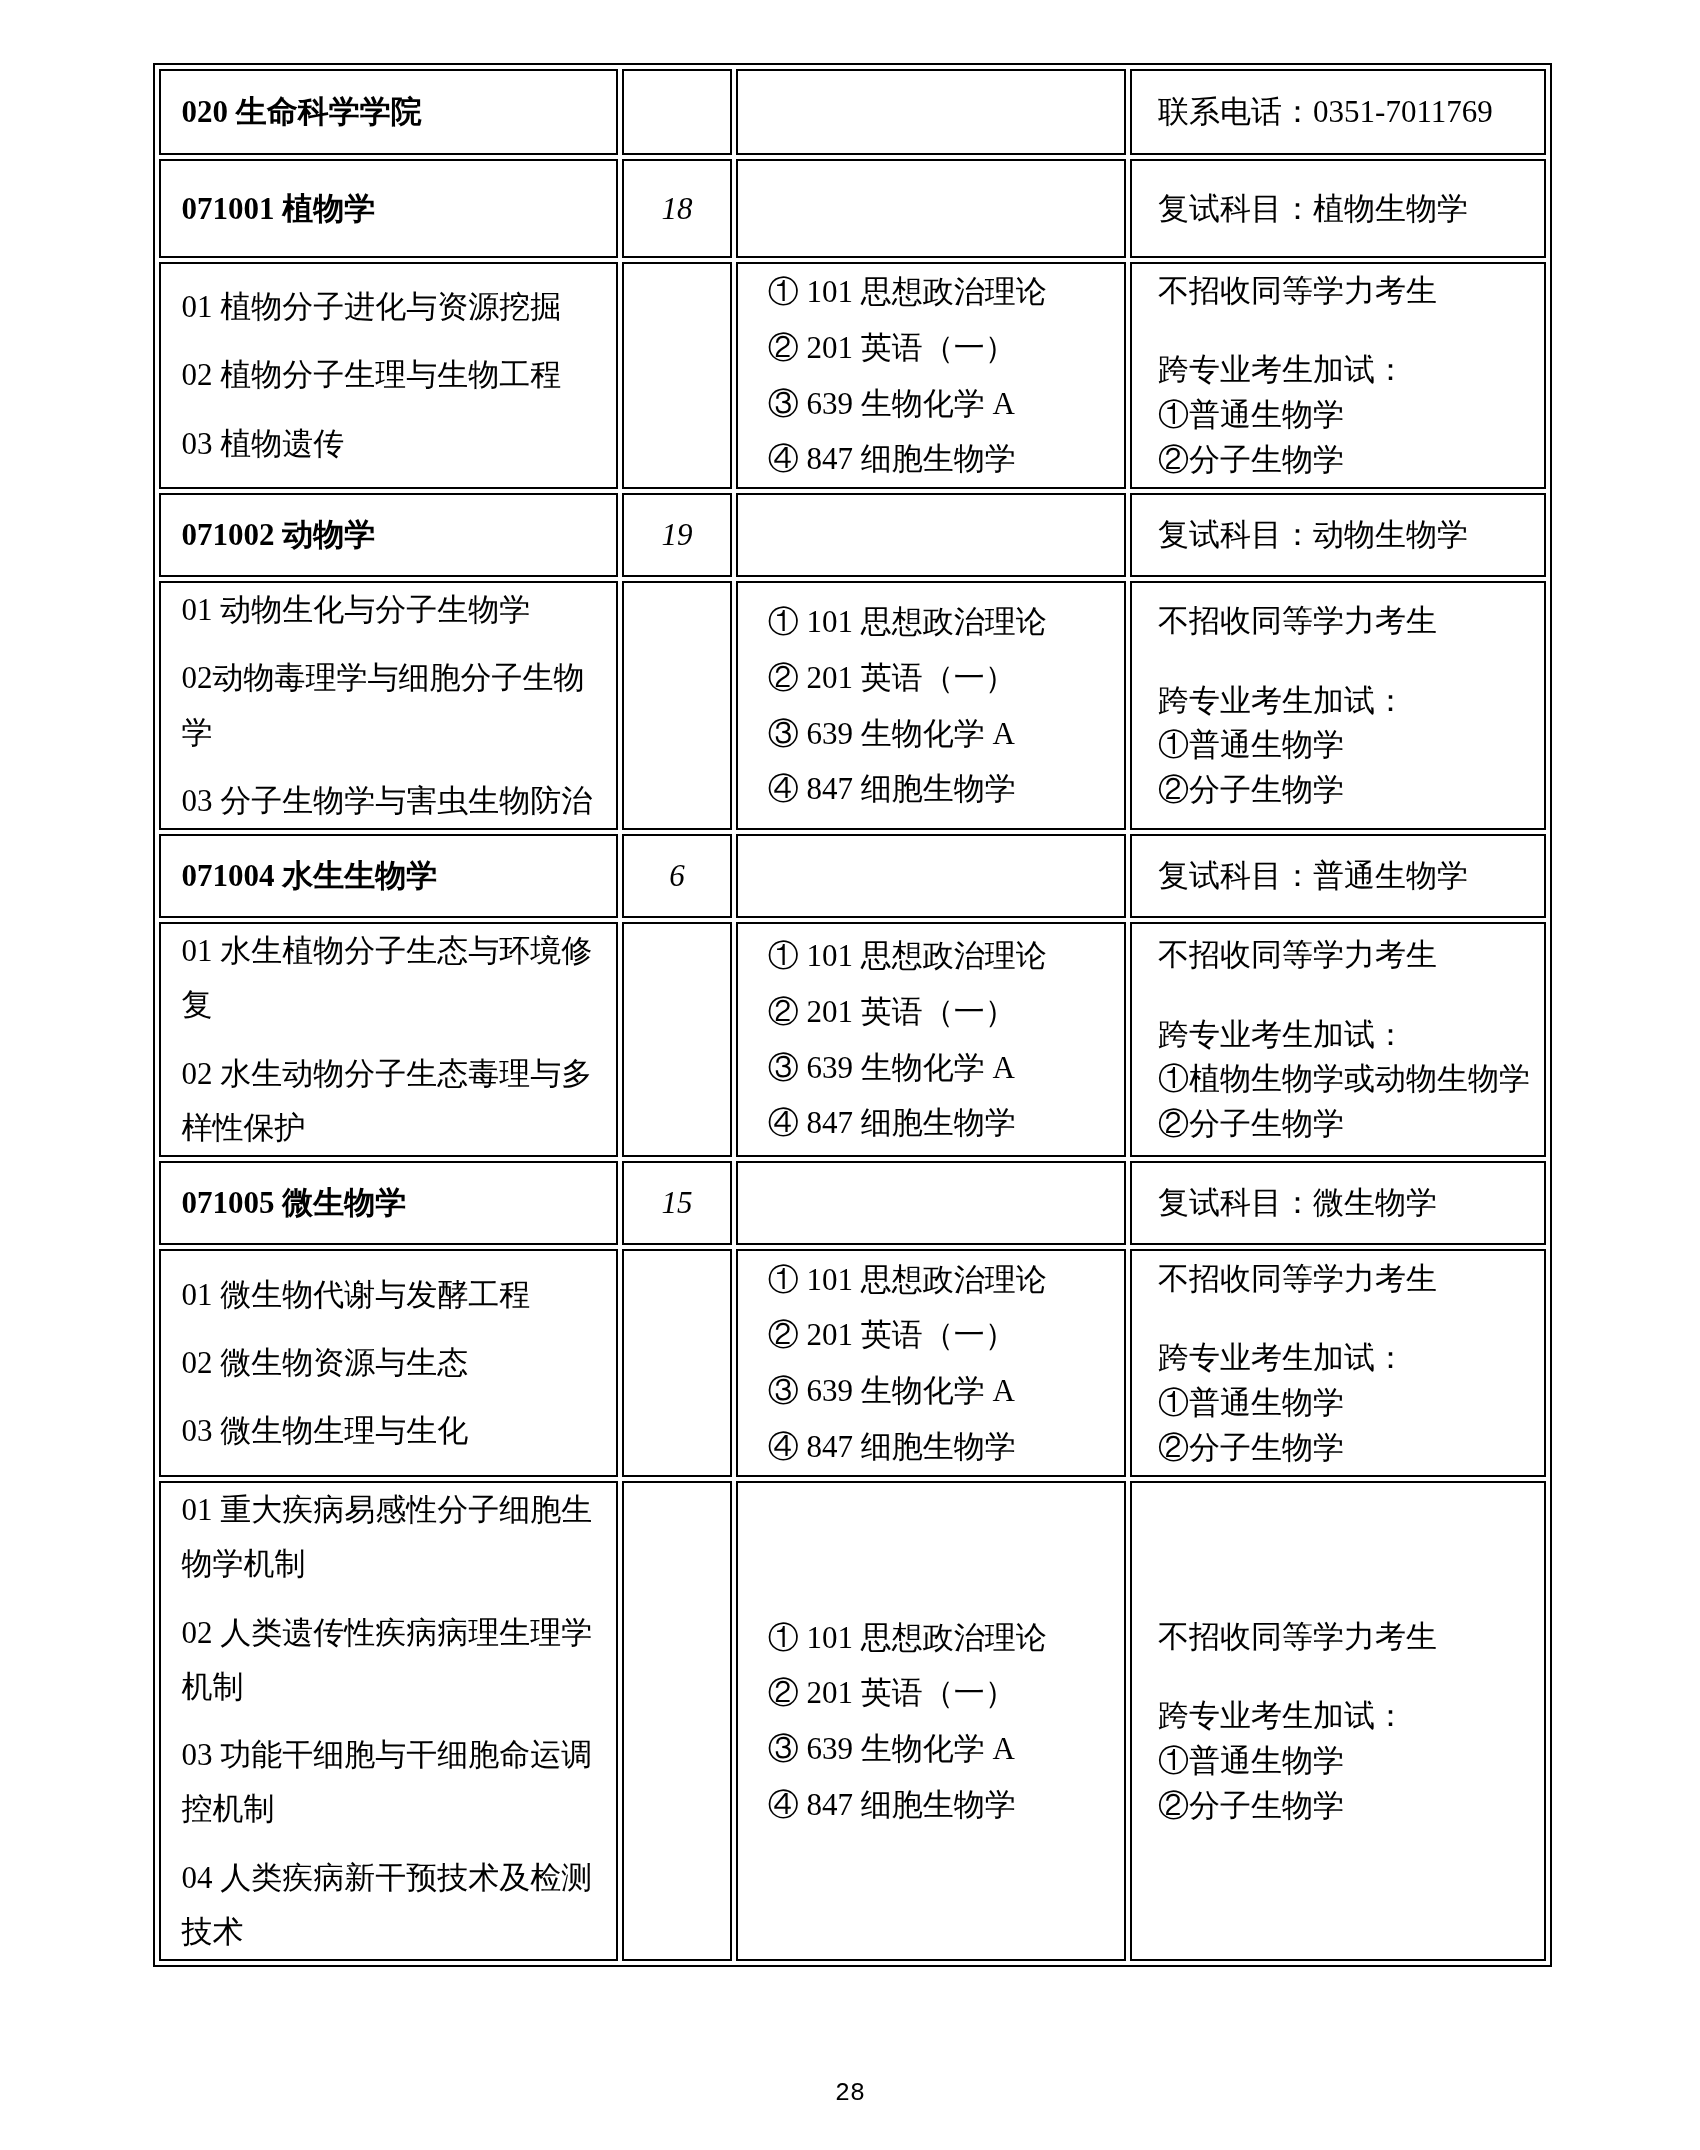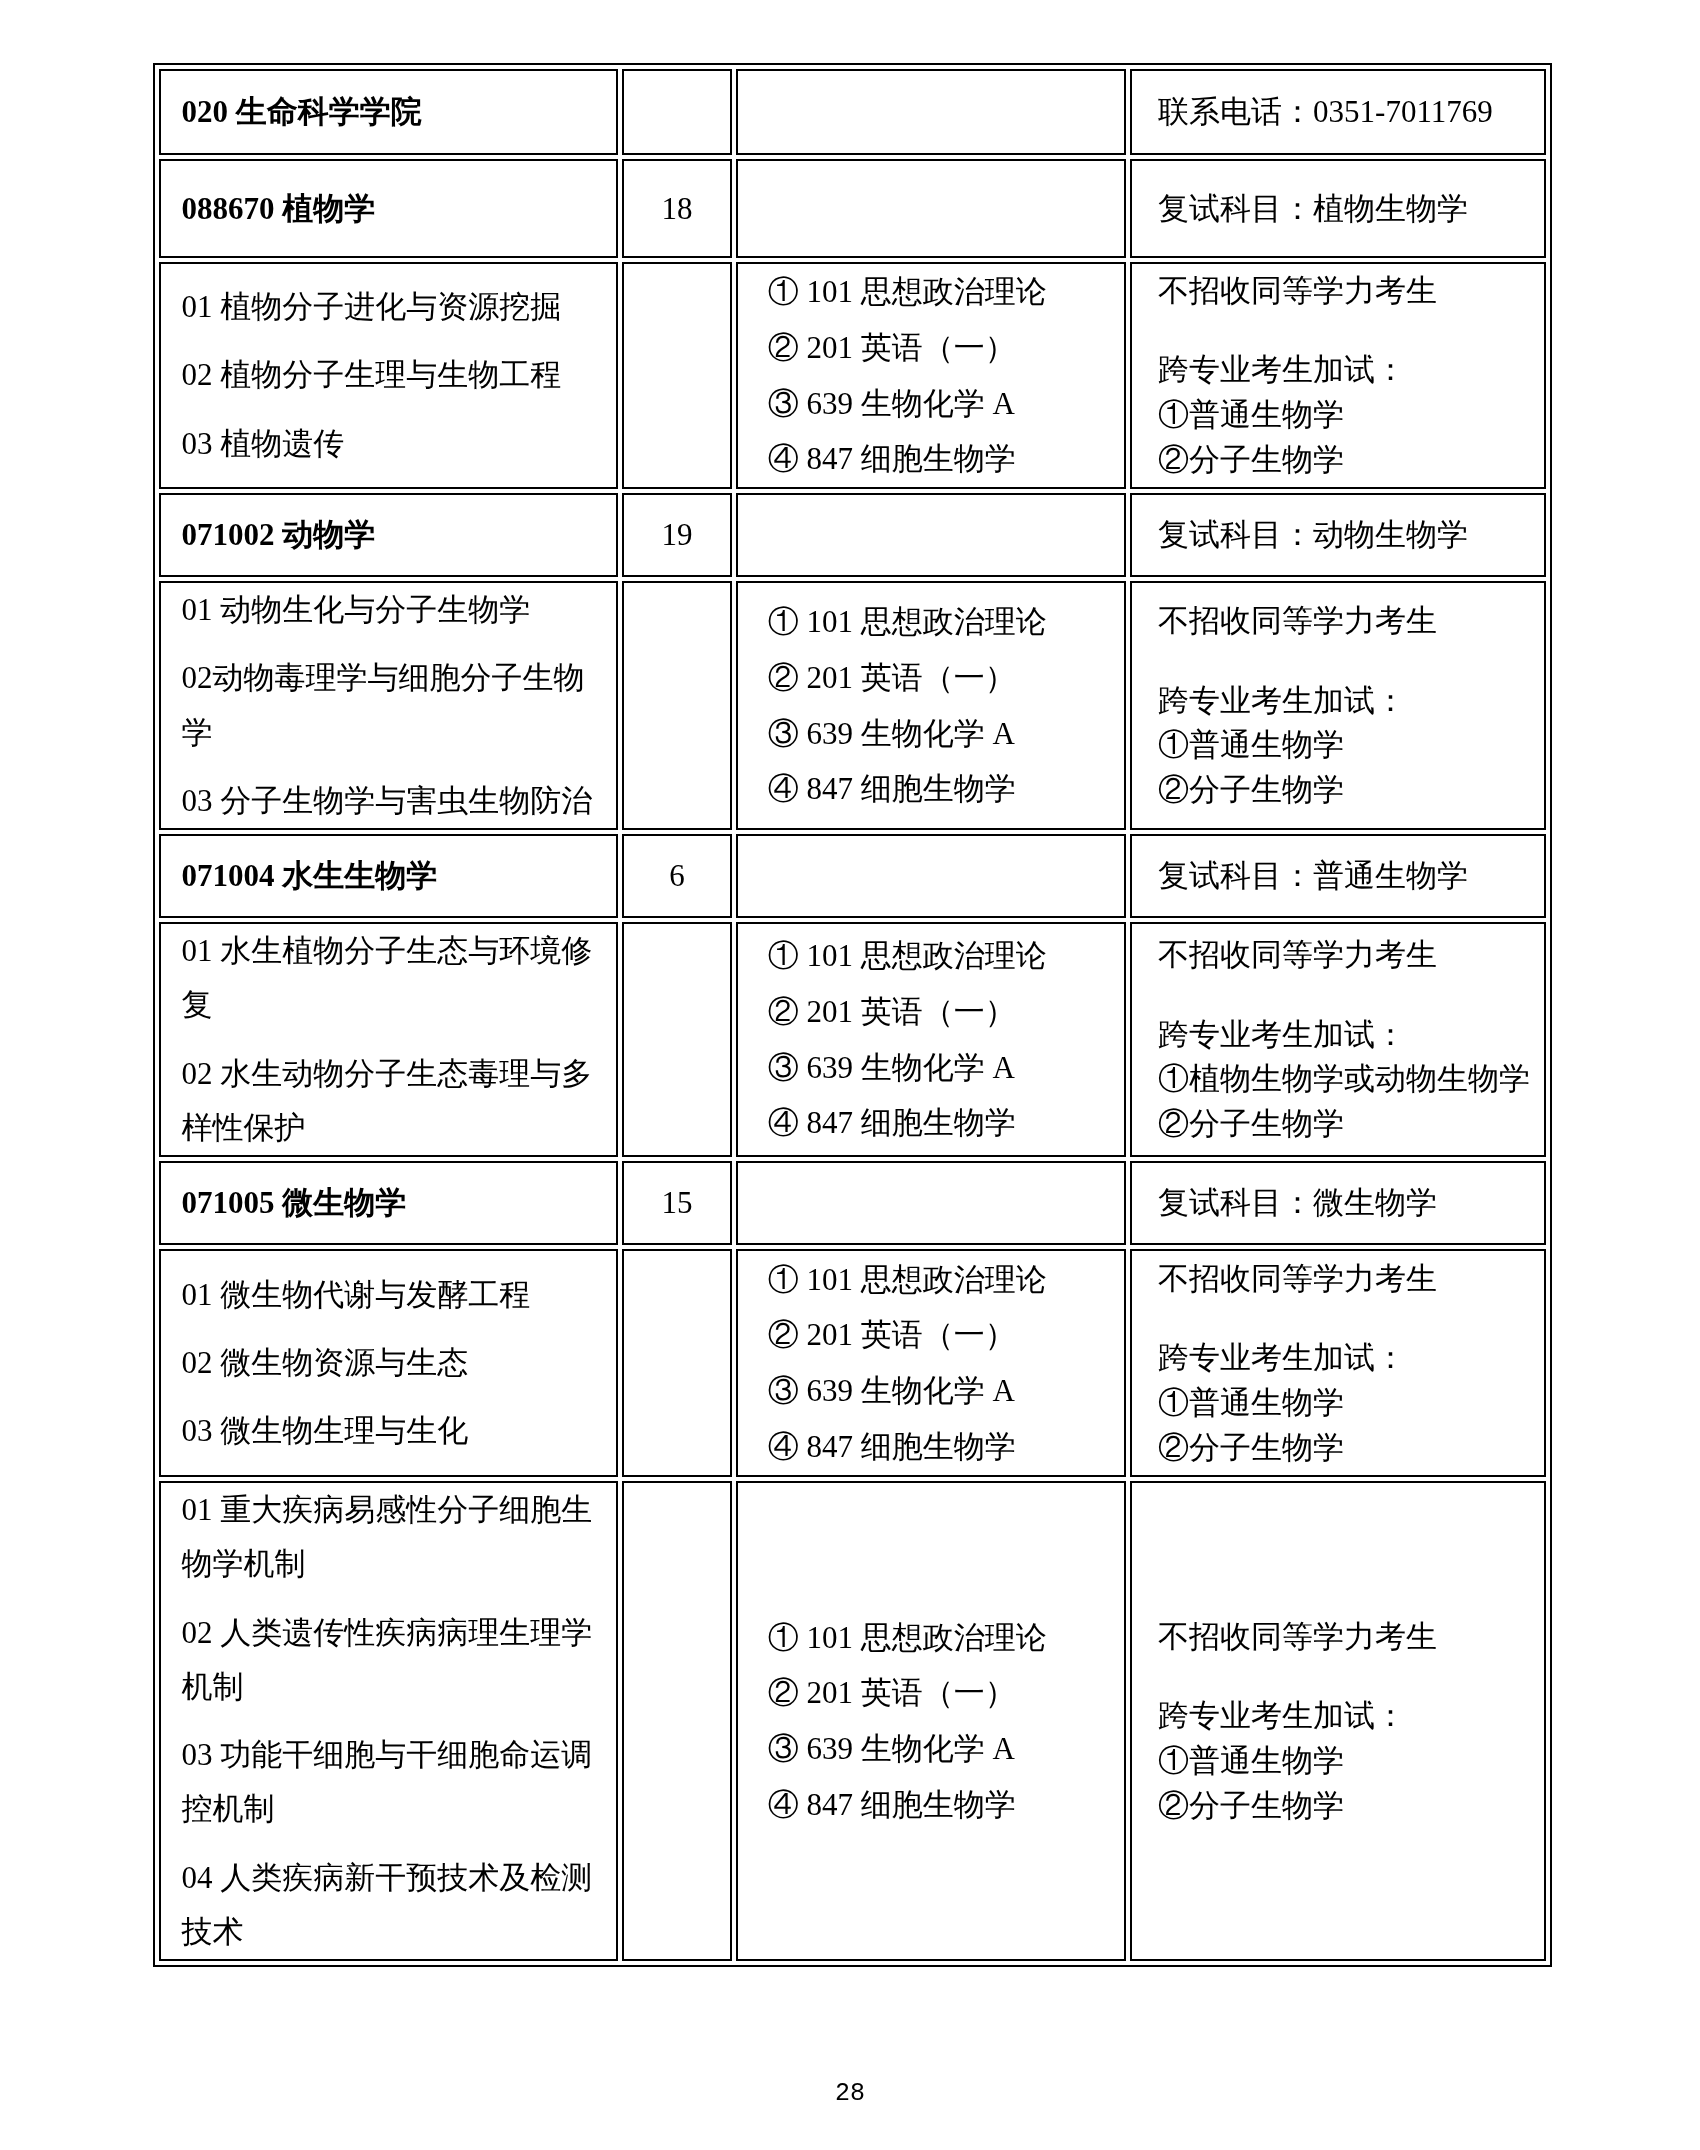--- a/index.html
+++ b/index.html
@@ -22,21 +22,21 @@
   td {
     border: 2.7px solid #000;
     box-sizing: border-box;
     vertical-align: middle;
     font-size: 31px;
     line-height: 1.4;
     padding: 0 6.4px 0 20.4px;
     overflow: hidden;
     word-break: break-all;
   }
-  td.c2 { padding: 0; text-align: center; }
+  td.c2 { padding: 0; text-align: center; font-style: italic; }
   td.c3 { padding: 0 5.4px 0 29.5px; }
   td.c4 { padding: 0 5.4px 0 26px; }
   .bold { font-weight: bold; }
   
   tr.hA > td { height: 86px; }
   tr.hB > td { height: 99px; }
   tr.h3 > td { height: 221px; }
   tr.hS > td { height: 84px; }
   tr.h5 > td { height: 227px; }
   tr.h7 > td { height: 231px; }
@@ -71,21 +71,21 @@
 
   <tbody>
       <tr class="hA">
     <td class="bold">020 生命科学学院</td>
     <td class="c2"></td>
     <td class="c3"></td>
     <td class="c4">联系电话：0351-7011769</td>
   </tr>
 
   <tr class="hB">
-    <td class="bold">088670 植物学</td>
+    <td class="bold">071001 植物学</td>
     <td class="c2">18</td>
     <td class="c3"></td>
     <td class="c4">复试科目：植物生物学</td>
   </tr>
 
   <tr class="h3">
     <td>
       <div class="dir">
         <p>01 植物分子进化与资源挖掘</p>
         <p>02 植物分子生理与生物工程</p>

